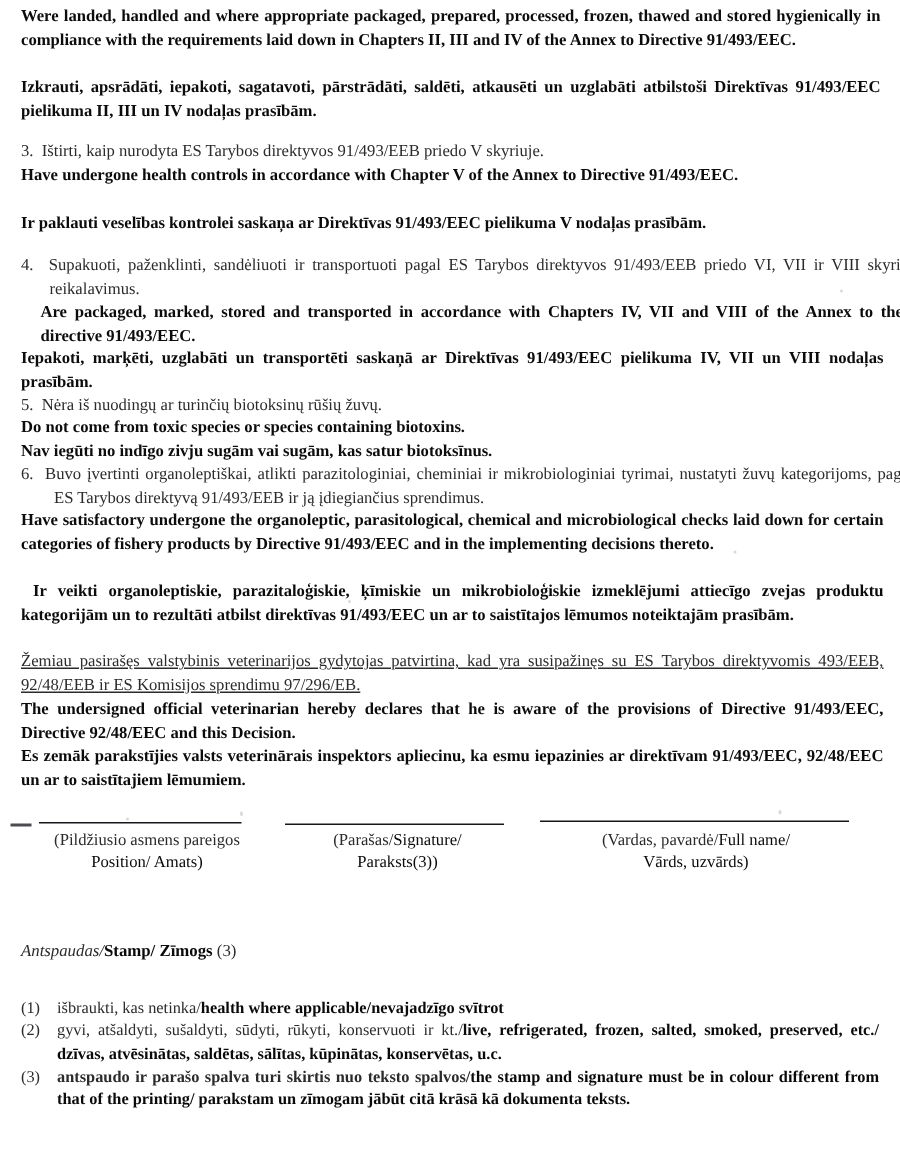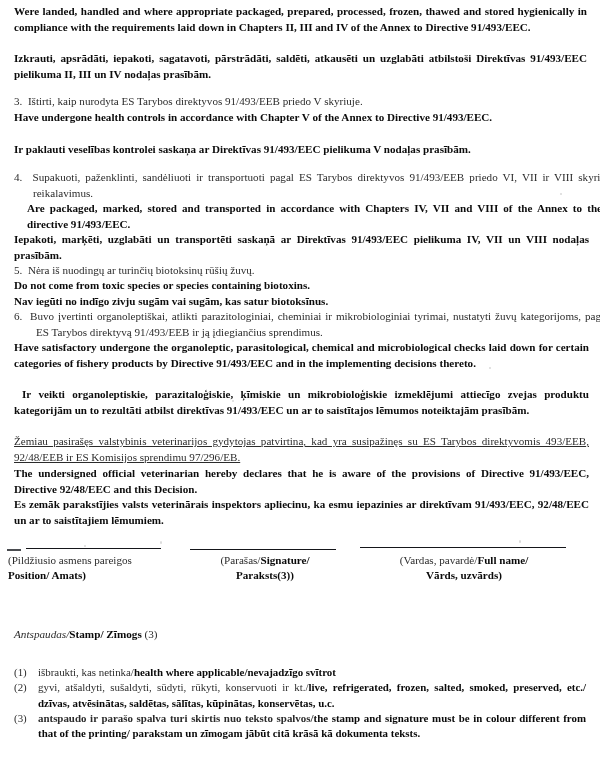--- a/index.html
+++ b/index.html
@@ -58,21 +58,21 @@
   }
   .rule.stub { border-top: 2px solid #4a4c50; }
 
   .sigcap {
     position: absolute;
     font-size: 11.1px;
     line-height: 15.4px;
     color: #141414;
   }
   .sigcap .r { font-weight: 400; color: #2b2b2b; }
-  .sigcap .b { font-weight: 700; color: #0a0a0a; }
+  .sigcap .b { font-weight: 400; color: #0a0a0a; }
   .ctr { text-align: center; }
 
   
   .fnlist {
     position: absolute;
     left: 14px;
     top: 665px;
     width: 572px;
     font-size: 10.9px;
     line-height: 15.3px;
@@ -138,21 +138,21 @@
 
   <div class="blk lt" style="left:14px; top:434px; width:575px;text-decoration:underline;">Žemiau pasirašęs valstybinis veterinarijos gydytojas patvirtina, kad yra susipažinęs su ES Tarybos direktyvomis 493/EEB, 92/48/EEB ir ES Komisijos sprendimu 97/296/EB.</div>
   <div class="blk en" style="left:14px; top:466px; width:575px;">The undersigned official veterinarian hereby declares that he is aware of the provisions of Directive 91/493/EEC, Directive 92/48/EEC and this Decision.</div>
   <div class="blk lv" style="left:14px; top:497px; width:575px;">Es zemāk parakstījies valsts veterinārais inspektors apliecinu, ka esmu iepazinies ar direktīvam 91/493/EEC, 92/48/EEC un ar to saistītajiem lēmumiem.</div>
 
   <div class="rule stub" style="left:7px; top:549px; width:14px;"></div>
   <div class="rule" style="left:26px; top:548px; width:135px;"></div>
   <div class="rule" style="left:190px; top:549px; width:146px;"></div>
   <div class="rule" style="left:360px; top:547px; width:206px;"></div>
 
-  <div class="sigcap" style="left:8px; top:553px; width:180px;">
+  <div class="sigcap" style="left:8px; top:553px; width:180px;text-align:center;">
     <div class="r">(Pildžiusio asmens pareigos</div>
     <div class="b">Position/ Amats)</div>
   </div>
 
   <div class="sigcap ctr" style="left:190px; top:553px; width:150px;">
     <div><span class="r">(Parašas/</span><span class="b">Signature/</span></div>
     <div class="b">Paraksts(3))</div>
   </div>
 
   <div class="sigcap ctr" style="left:360px; top:553px; width:208px;">

